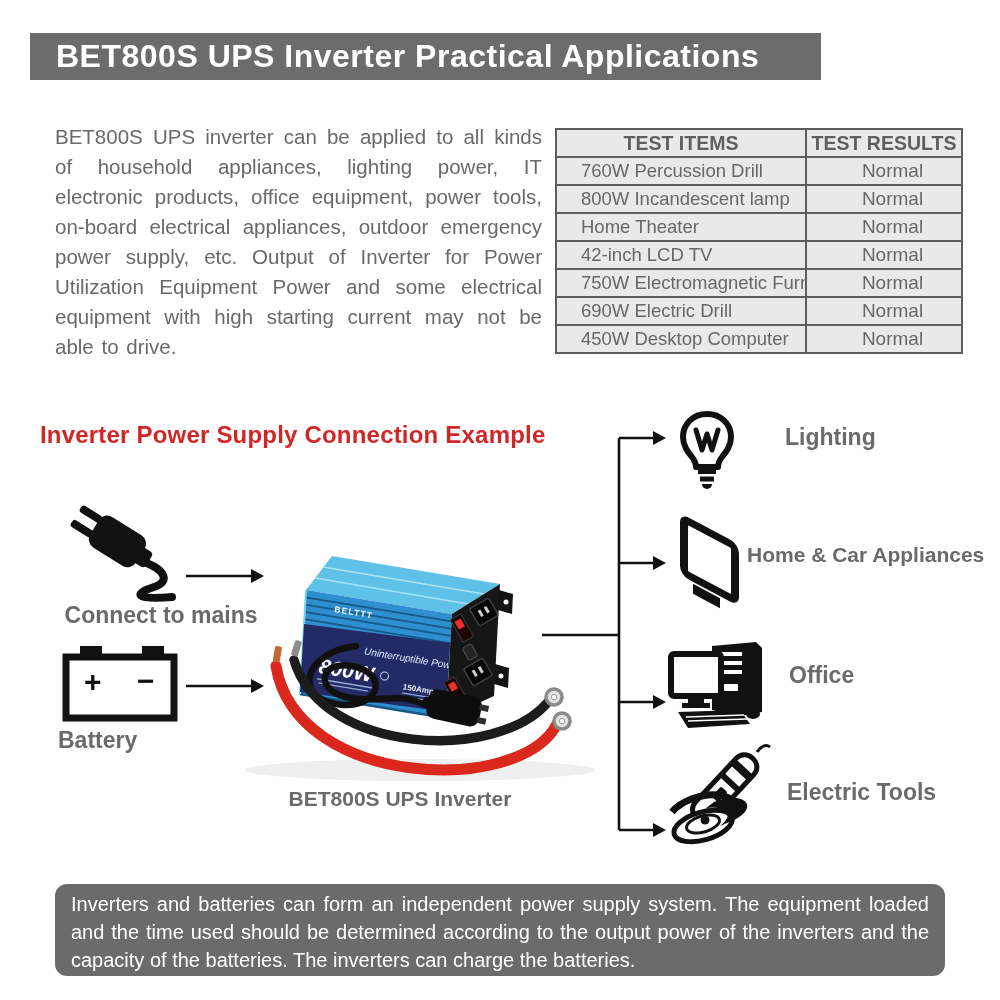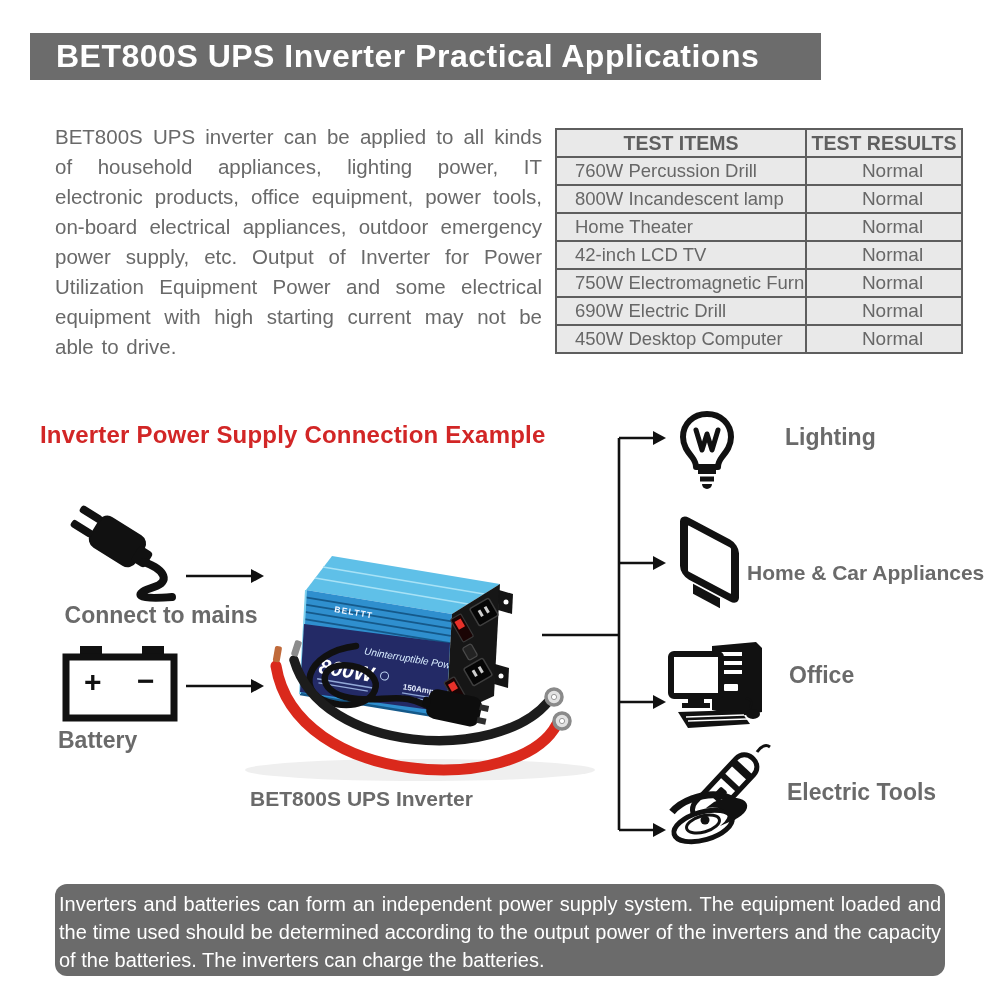--- a/index.html
+++ b/index.html
@@ -14,40 +14,40 @@
 
   
   .intro{left:55px;top:122px;width:487px;font-size:20.5px;line-height:30px;color:#696969;
          text-align:justify;word-spacing:2px;}
 
   
   .tbl{left:555px;top:128px;width:406px;border-collapse:collapse;background:#e9e9e9;
        color:#676767;font-size:19px;table-layout:fixed;}
   .tbl th,.tbl td{border:2px solid #5e5e5e;height:26px;padding:0;overflow:hidden;white-space:nowrap;}
   .tbl th{font-size:19.5px;color:#5f5f5f;text-align:center;border-radius:10px;}
-  .tbl td.item{padding-left:18px;text-align:left;font-size:18.5px;}
+  .tbl td.item{padding-left:24px;text-align:left;font-size:18.5px;}
   .tbl td.result{text-align:center;padding-left:17px;}
   .col-item{width:250px;}   .col-result{width:156px;}
 
   
   .red-h{left:40px;top:421px;font-size:24px;font-weight:bold;color:#d22626;letter-spacing:.2px;}
 
   
   .lbl{position:absolute;color:#6a6a6a;font-weight:bold;font-size:23px;}
   #lbl-mains{left:58px;top:602px;width:206px;text-align:center;}
   #lbl-battery{left:58px;top:727px;width:134px;}
   #lbl-lighting{left:785px;top:424px;}
-  #lbl-home{left:747px;top:561px;font-size:21px;}
+  #lbl-home{left:747px;top:543px;font-size:21px;}
   #lbl-office{left:789px;top:662px;}
   #lbl-tools{left:787px;top:779px;}
-  #caption{left:250px;top:787px;width:300px;text-align:left;font-size:21px;}
+  #caption{left:250px;top:787px;width:300px;text-align:center;font-size:21px;}
 
   
   .footer{left:55px;top:884px;width:890px;height:92px;background:#6b6b6b;border-radius:12px;
-          color:#fff;font-size:20px;line-height:28px;padding:6px 4px;box-sizing:border-box;
+          color:#fff;font-size:20px;line-height:28px;padding:6px 16px;box-sizing:border-box;
           text-align:justify;}
 
   
   .diagram{left:0;top:0;}
   .cl{stroke:#111;stroke-width:2.6;fill:none;}
   .ah{fill:#111;stroke:none;}
   text{font-family:"Liberation Sans", sans-serif;}
 </style>
 </head>
 <body>

